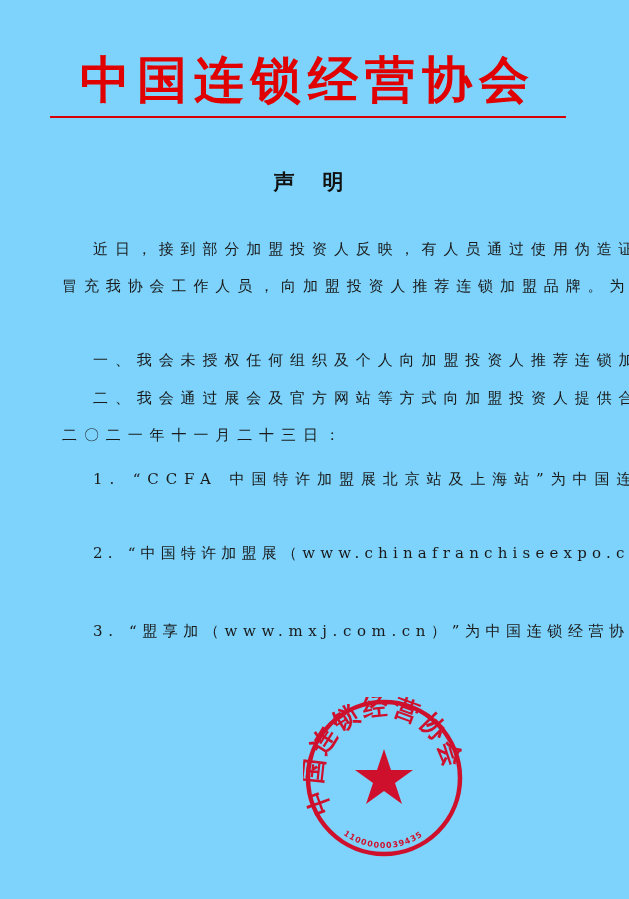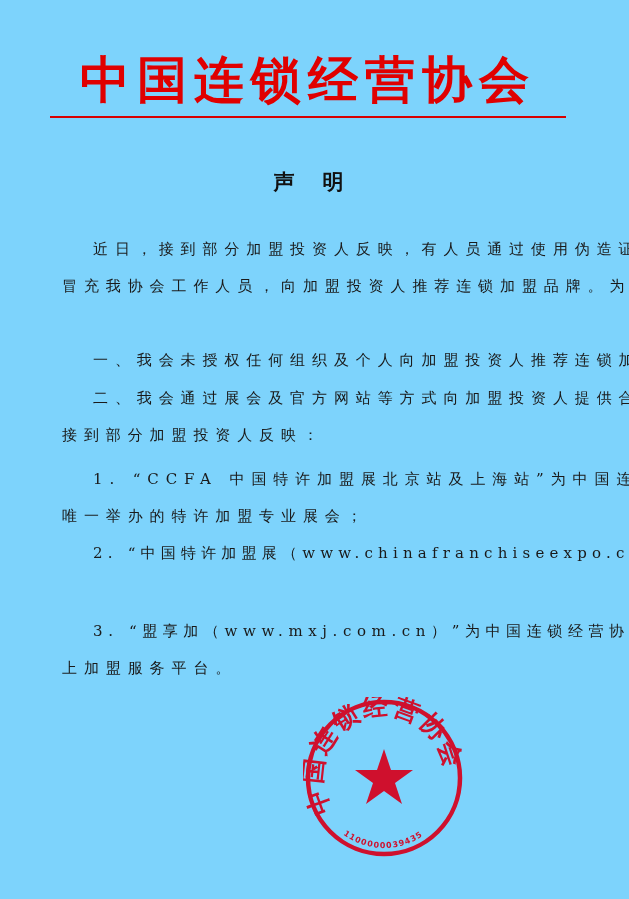--- a/index.html
+++ b/index.html
@@ -50,26 +50,24 @@
 
   <div class="letterhead">中国连锁经营协会</div>
   <div class="letterhead-rule"></div>
 
   <div class="doc-title">声明</div>
 
   <div class="line indent" style="top:238px">近日，接到部分加盟投资人反映，有人员通过使用伪造证件等方式</div>
   <div class="line" style="top:275px">冒充我协会工作人员，向加盟投资人推荐连锁加盟品牌。为维护加盟投</div>
   <div class="line indent" style="top:349px">一、我会未授权任何组织及个人向加盟投资人推荐连锁加盟品牌；</div>
   <div class="line indent" style="top:387px">二、我会通过展会及官方网站等方式向加盟投资人提供合规特许品</div>
-  <div class="line" style="top:424px">接到部分加盟投资人反映：</div>
+  <div class="line" style="top:424px">二〇二一年十一月二十三日：</div>
   <div class="line indent" style="top:468px">1. “CCFA 中国特许加盟展北京站及上海站”为中国连锁经营协会</div>
-  <div class="line" style="top:505px">唯一举办的特许加盟专业展会；</div>
   <div class="line indent" style="top:542px; letter-spacing:5.2px">2. “中国特许加盟展（www.chinafranchiseexpo.com）”为中国连锁</div>
   <div class="line indent" style="top:620px; letter-spacing:5.6px">3. “盟享加（www.mxj.com.cn）”为中国连锁经营协会旗下唯一线</div>
-  <div class="line" style="top:657px">上加盟服务平台。</div>
 
 
   <div class="seal">
     <svg width="162" height="162" viewBox="0 0 162 162" xmlns="http://www.w3.org/2000/svg">
       <defs>
         <path id="sealArc" d="M 32 118 A 62 62 0 1 1 130 118" fill="none"></path>
         <path id="codeArc" d="M 30 128 A 68 68 0 0 0 132 128" fill="none"></path>
       </defs>
       <circle cx="81" cy="81" r="76" fill="none" stroke="#d6001c" stroke-width="4.5"></circle>
       <text id="seal-text" font-family="'DejaVu Sans', sans-serif" font-size="25" font-weight="bold" fill="#d6001c" letter-spacing="3">

